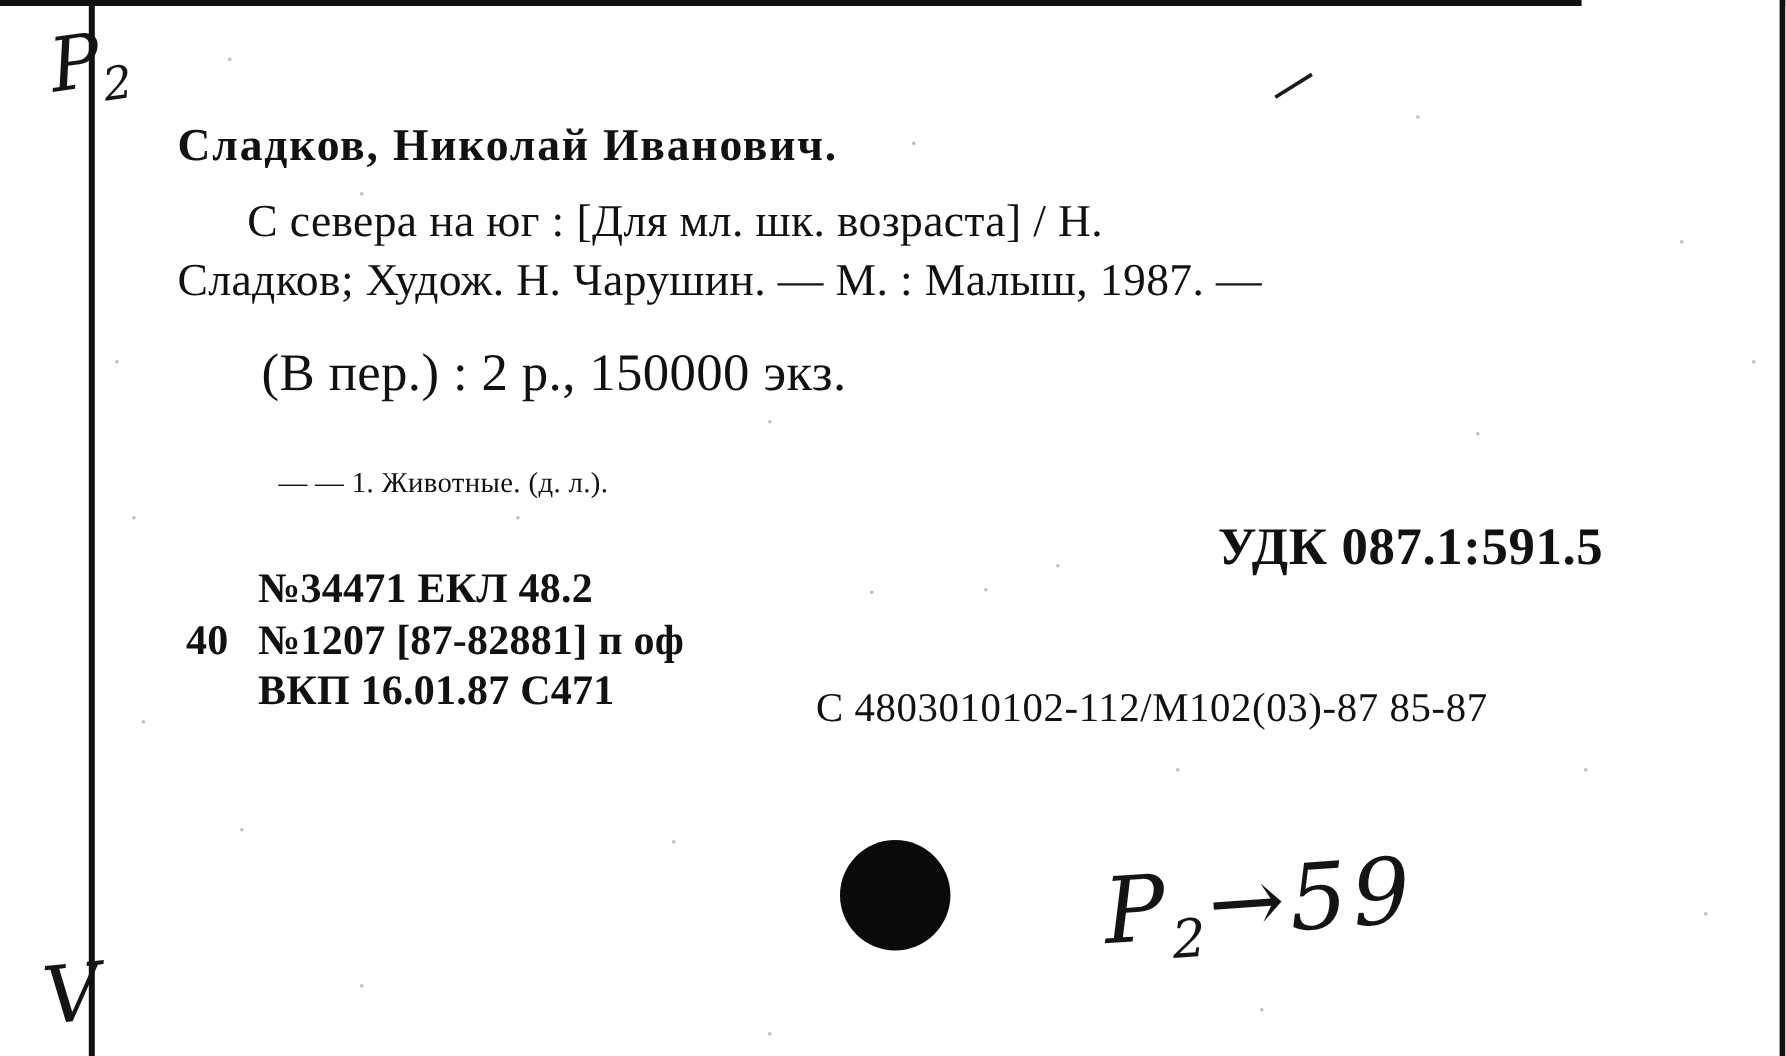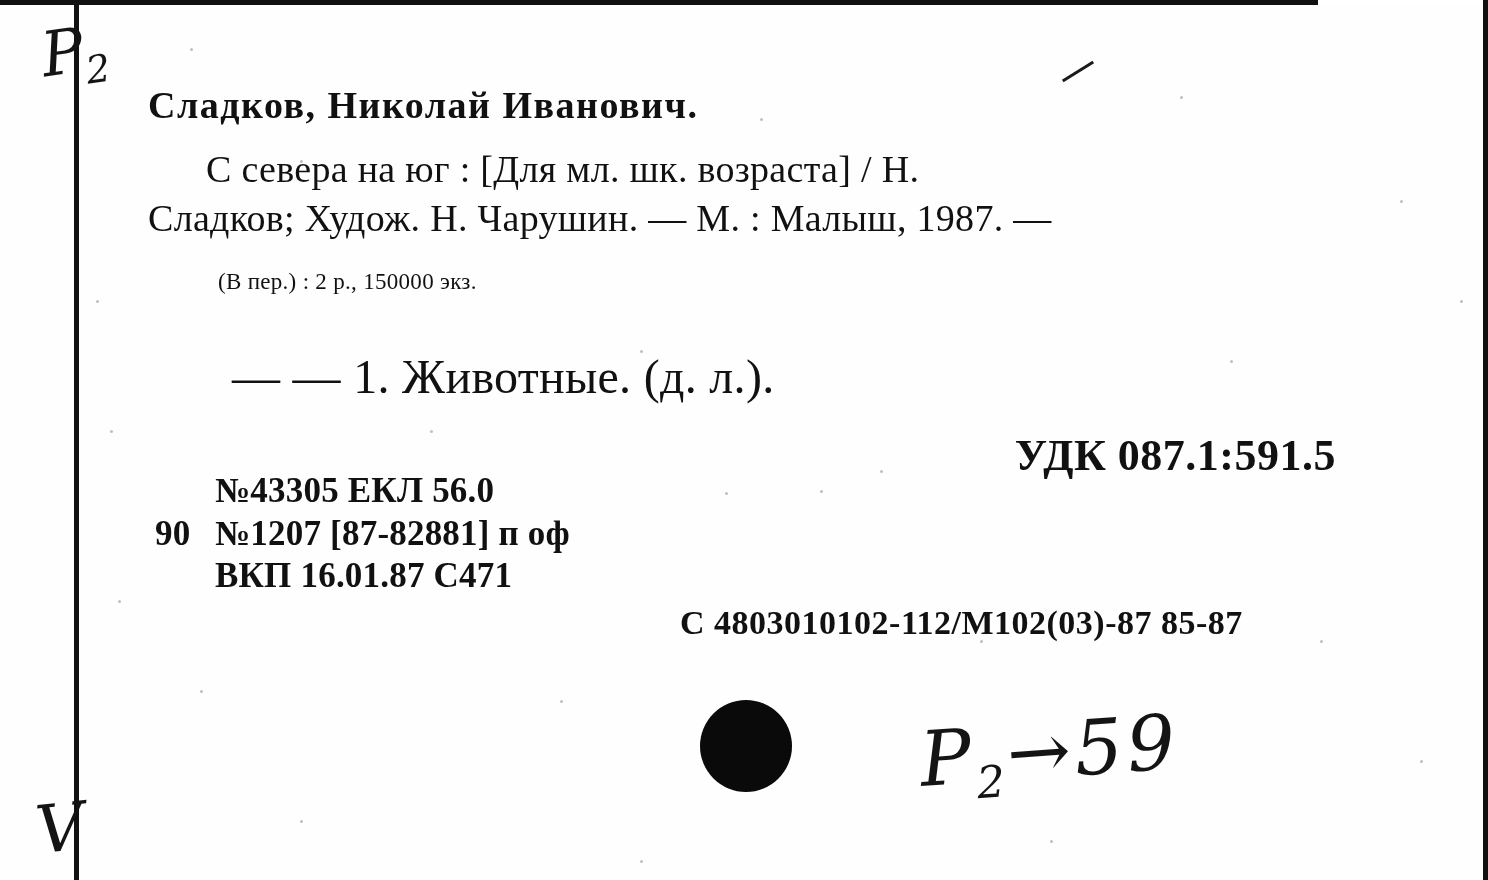--- a/index.html
+++ b/index.html
@@ -59,47 +59,47 @@
   .content {
     position: absolute;
     left: 0; top: 0;
     width: 1488px;
     height: 880px;
   }
 
   .entry {
     position: absolute;
     left: 148px;
-    top: 84px;
+    top: 100px;
     width: 1190px;
   }
   .heading {
     font-weight: bold;
     font-size: 38px;
     letter-spacing: 1.5px;
     line-height: 1.12;
   }
   .body-block {
     font-size: 38px;
     line-height: 1.30;
     margin-top: 18px;
     letter-spacing: .3px;
   }
   .body-block .indent {
     display: inline-block;
     width: 58px;
   }
   .price-line {
-    font-size: 23px;
+    font-size: 44px;
     margin-top: 26px;
     padding-left: 70px;
     letter-spacing: .3px;
   }
   .subject-line {
-    font-size: 48px;
+    font-size: 24px;
     margin-top: 54px;
     padding-left: 84px;
     letter-spacing: .3px;
   }
   .udk {
     position: absolute;
     right: 152px;
     top: 430px;
     font-size: 44px;
     font-weight: bold;
@@ -124,24 +124,23 @@
     width: 60px;
   }
   .stamp-block .lead.blank {
     visibility: hidden;
   }
   .isbn-line {
     position: absolute;
     left: 680px;
     top: 572px;
     font-size: 34px;
-    font-weight: bold;
+    font-weight: normal;
     letter-spacing: .5px;
     white-space: nowrap;
-    margin-top: 32px;
   }
   .ink-blot {
     position: absolute;
     left: 700px;
     top: 700px;
     width: 92px;
     height: 92px;
     background: #0a0a0a;
     border-radius: 50%;
   }
@@ -238,24 +237,24 @@
 
       <div class="price-line">(В пер.) : 2 р., 150000 экз.</div>
 
       <div class="subject-line">— — 1. Животные. (д. л.).</div>
     </div>
 
     <div class="udk">УДК   087.1:591.5</div>
 
     <div class="stamp-block">
       <span class="row">
-        <span class="lead blank"></span><span>№43305 ЕКЛ 56.0</span>
+        <span class="lead blank"></span><span>№34471 ЕКЛ 48.2</span>
       </span>
       <span class="row">
-        <span class="lead">90</span><span>№1207 [87-82881] п оф</span>
+        <span class="lead">40</span><span>№1207 [87-82881] п оф</span>
       </span>
       <span class="row">
         <span class="lead blank"></span><span>ВКП 16.01.87 С471</span>
       </span>
     </div>
 
     <div class="isbn-line">С  4803010102-112/М102(03)-87  85-87</div>
 
     <div class="ink-blot"></div>
 

